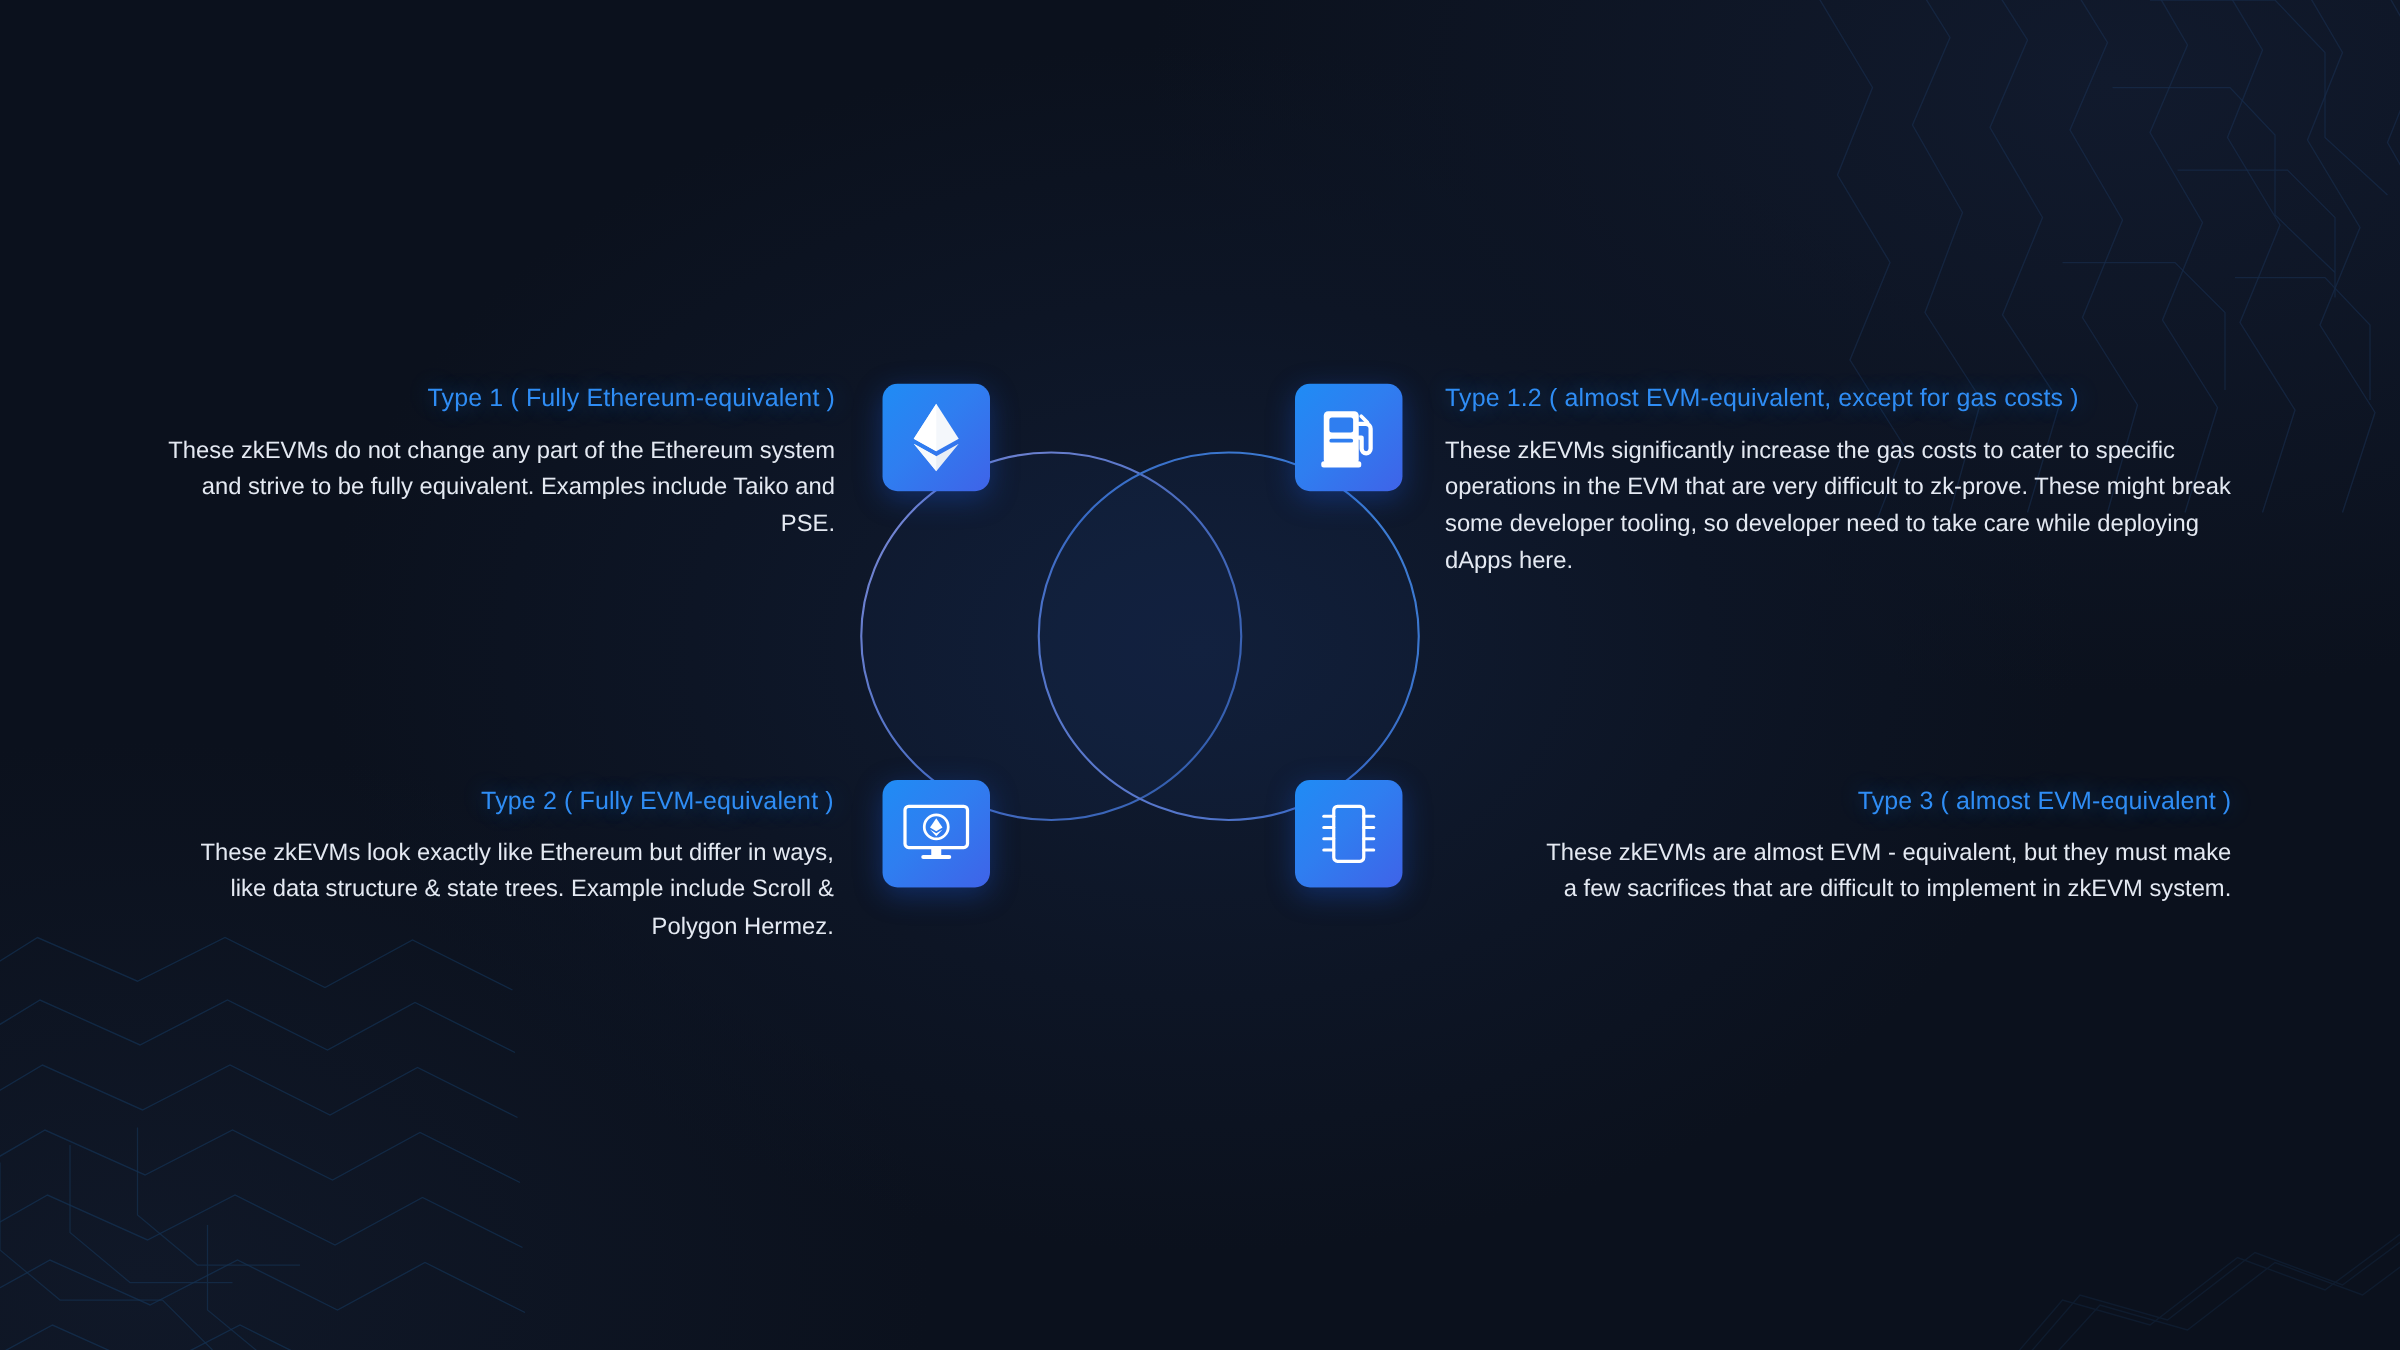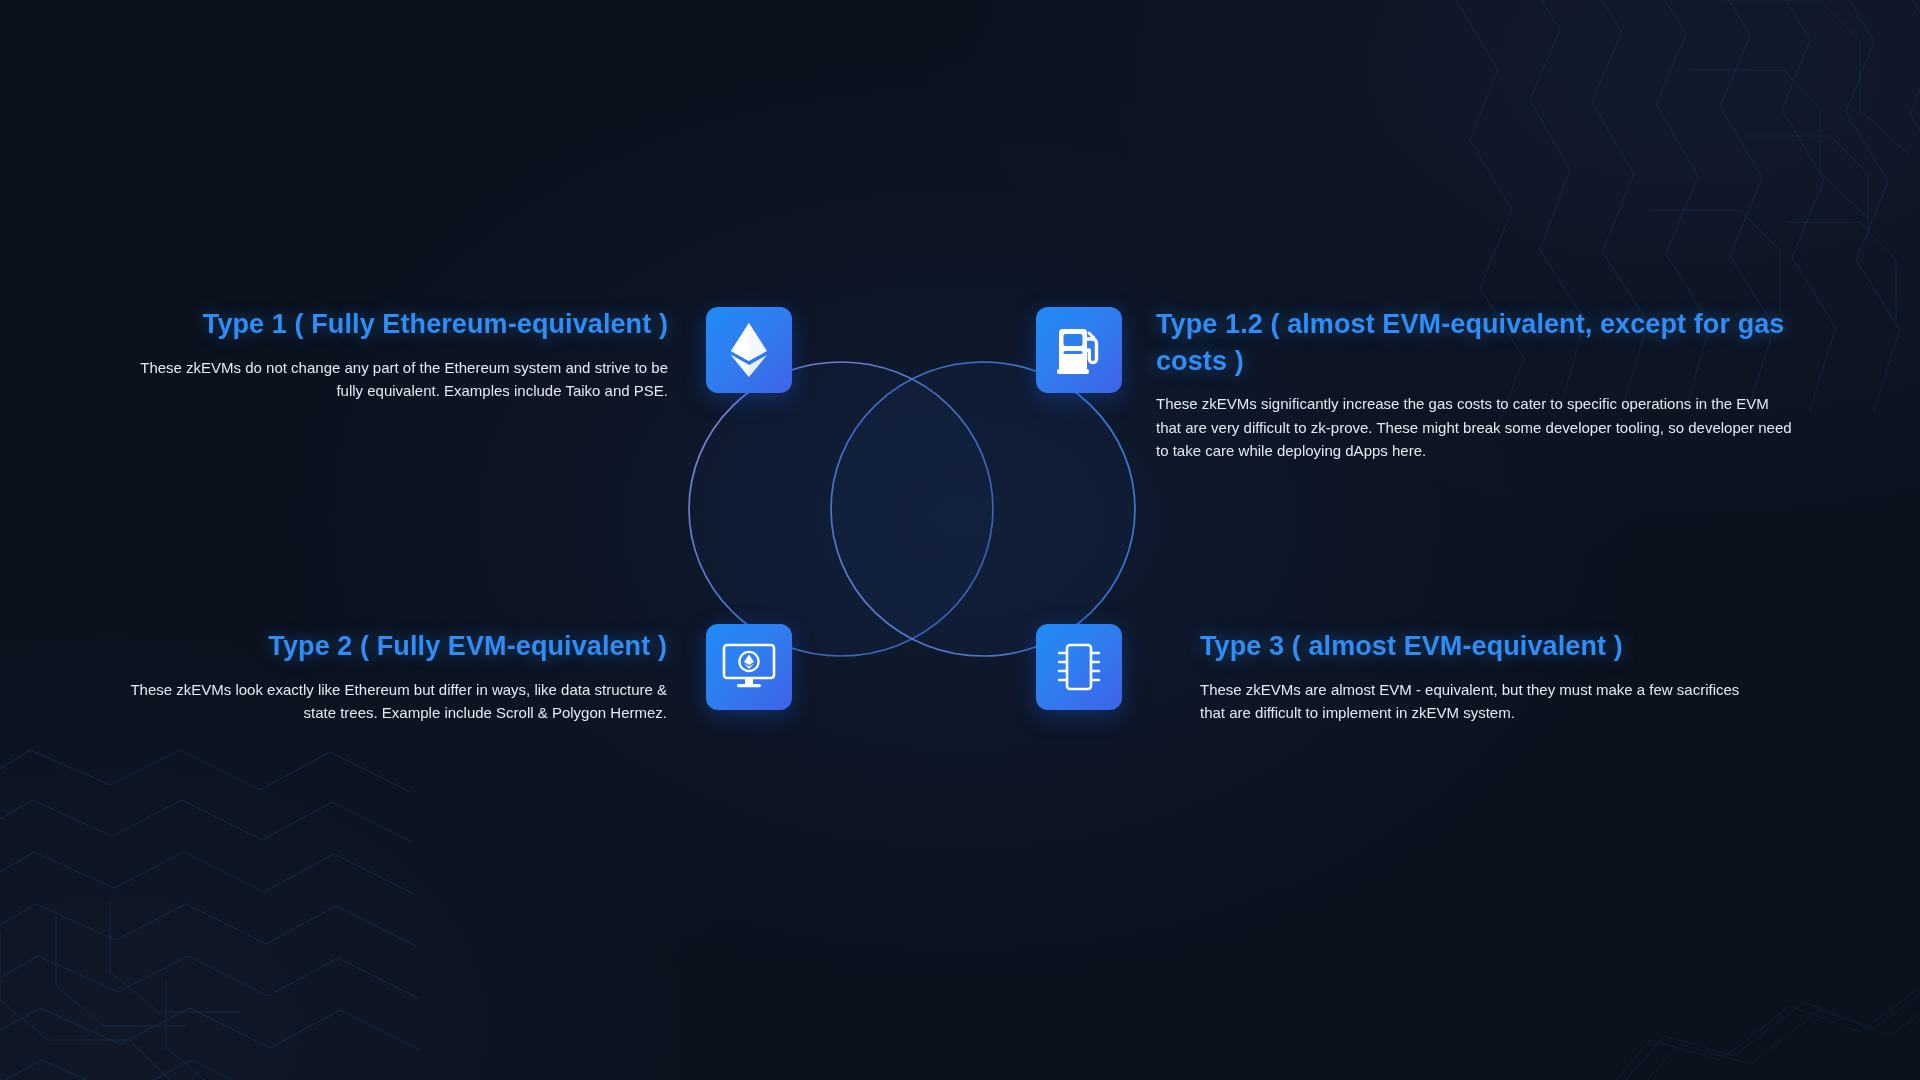--- a/index.html
+++ b/index.html
@@ -38,40 +38,40 @@
   .tile svg { display:block; }
   #tile-eth     { left:706px;  top:307px; }
   #tile-gas     { left:1036px; top:307px; }
   #tile-monitor { left:706px;  top:624px; }
   #tile-chip    { left:1036px; top:624px; }
 
   
   .block { position:absolute; }
   .block h3 {
     color:#2f8df5;
-    font-size:27px;
-    font-weight:700;
+    font-size:20px;
+    font-weight:400;
     letter-spacing:.1px;
     line-height:1.36;
     margin-bottom:13px;
     text-shadow:0 0 18px rgba(47,141,245,.45);
   }
   .block p {
     color:#e4e9f2;
-    font-size:15px;
+    font-size:19px;
     line-height:1.54;
     font-weight:400;
   }
   .left  { text-align:right; }
   .right { text-align:left; }
 
   #blk-type1   { left:128px;  top:306px;  width:540px; }
   #blk-type2   { left:127px;  top:628px;  width:540px; }
   #blk-type25  { left:1156px; top:306px;  width:640px; }
-  #blk-type3   { left:1200px; top:628px;  width:560px; }
+  #blk-type3   { left:1225px; top:628px;  width:560px;text-align:right; }
 </style>
 </head>
 <body>
 
 <div id="stage">
 
   <svg class="circuit tr" viewBox="0 0 560 460" fill="none">
     <g stroke="#1b3357" stroke-width="1.1" opacity=".9">
       <path d="M120 -10 L170 70 L140 140 L180 210 L150 290 L195 360 L170 450"></path>
       <path d="M180 -10 L232 72 L202 142 L244 214 L212 292 L258 362 L232 450"></path>

